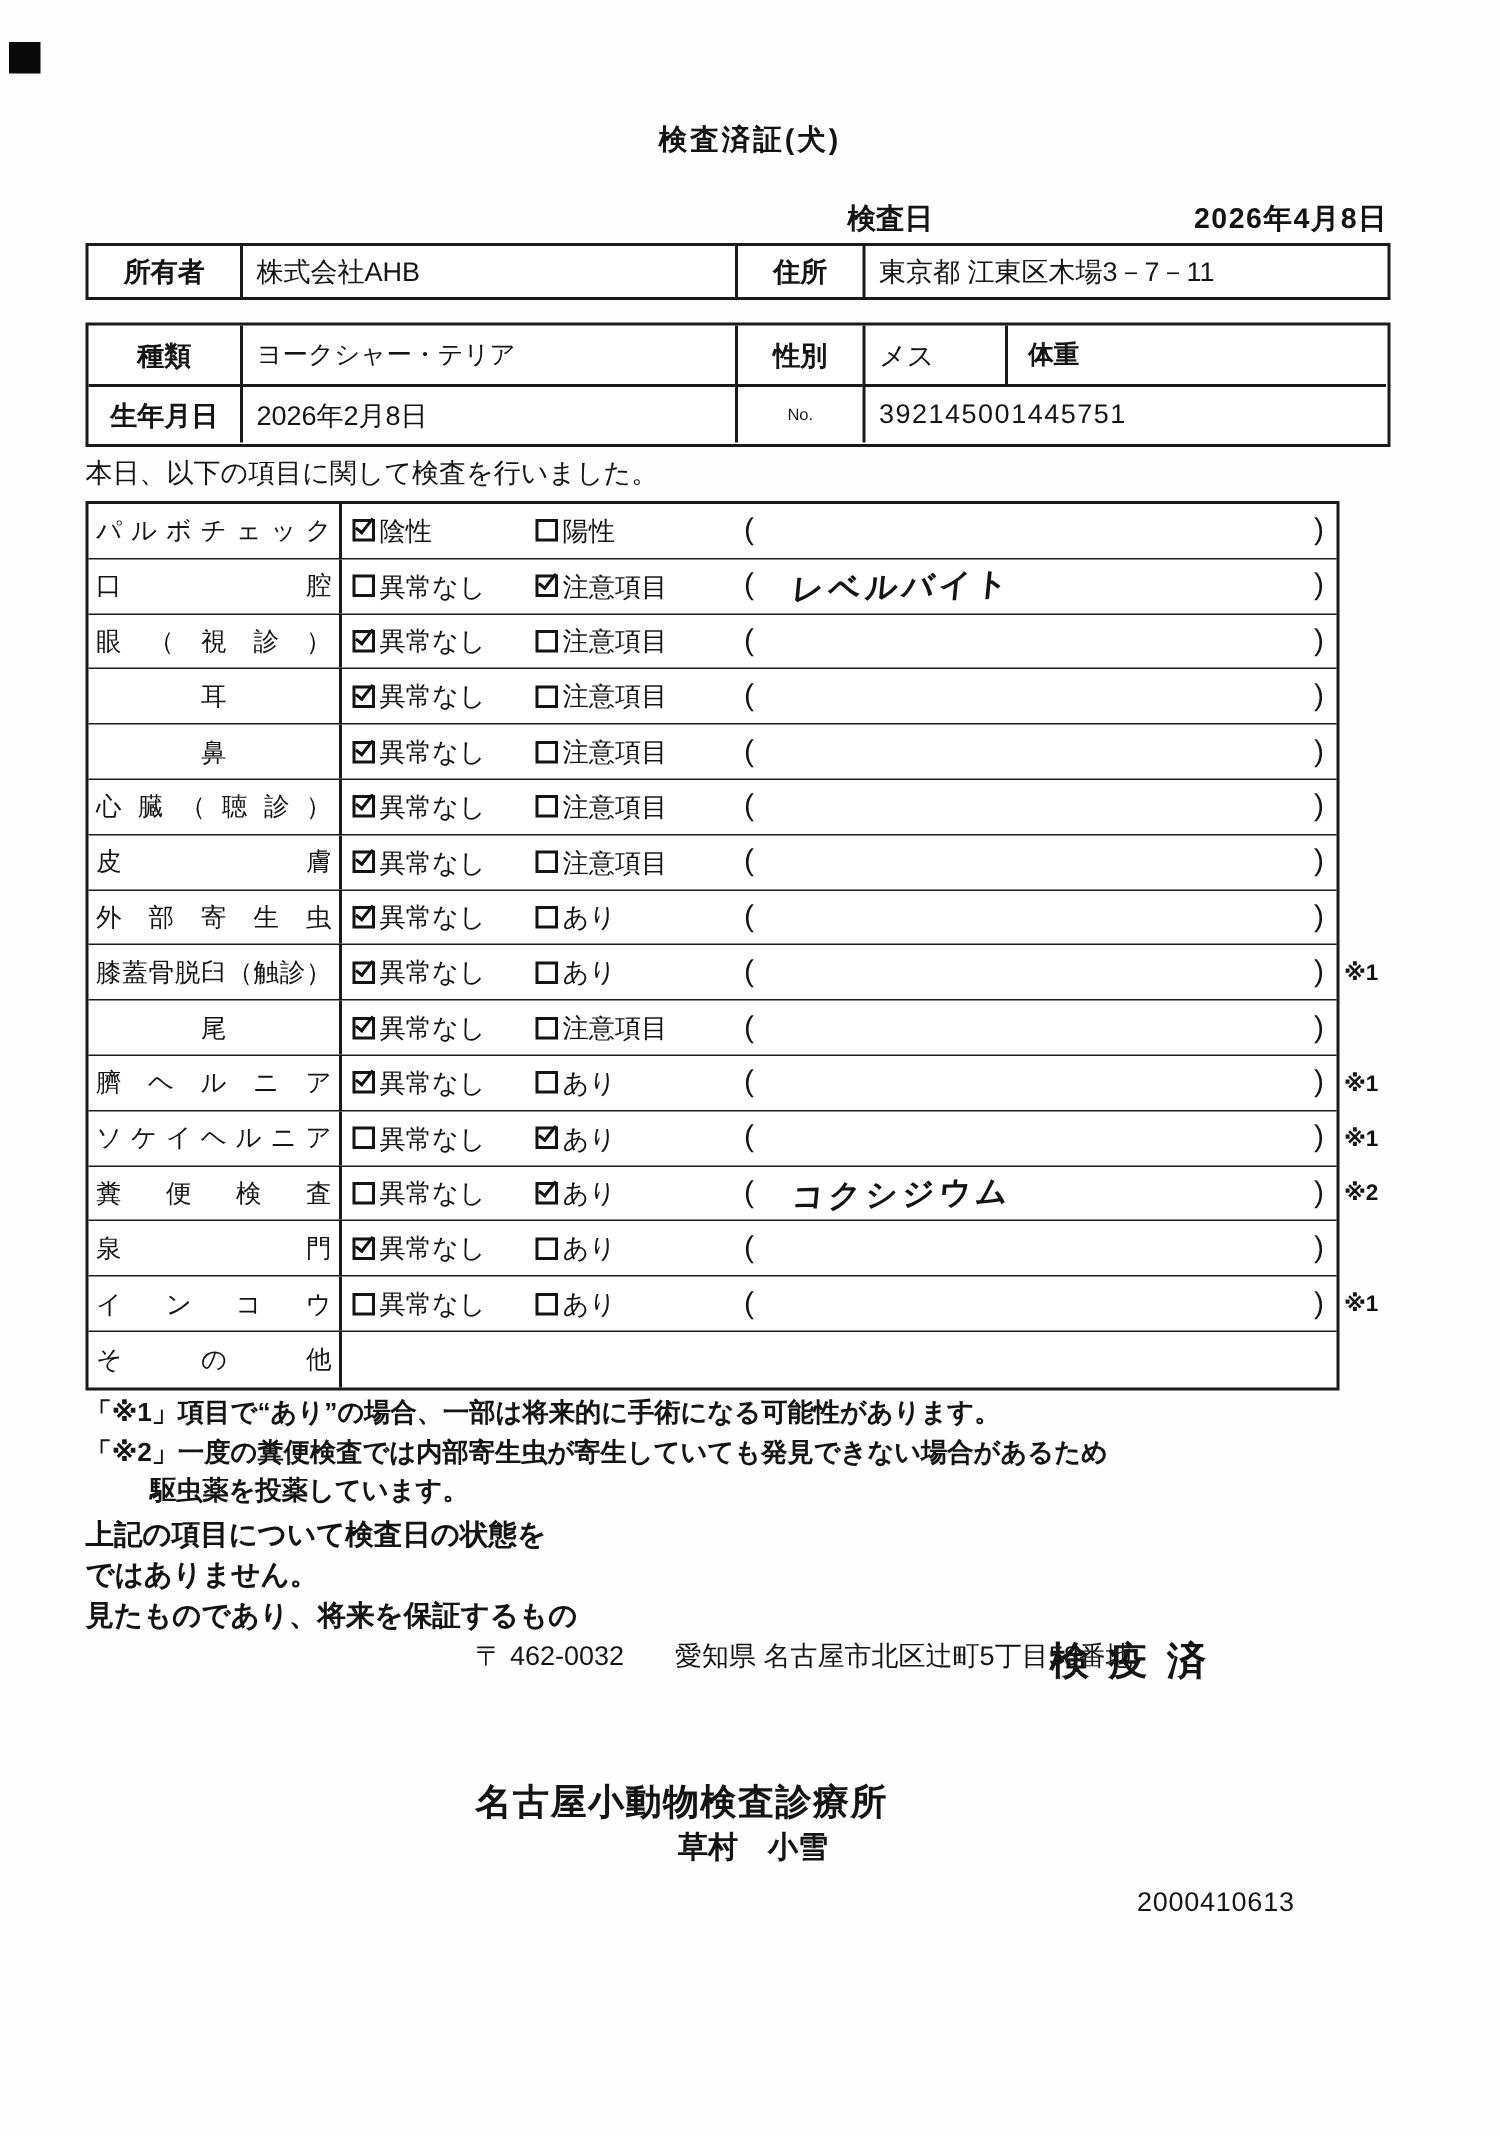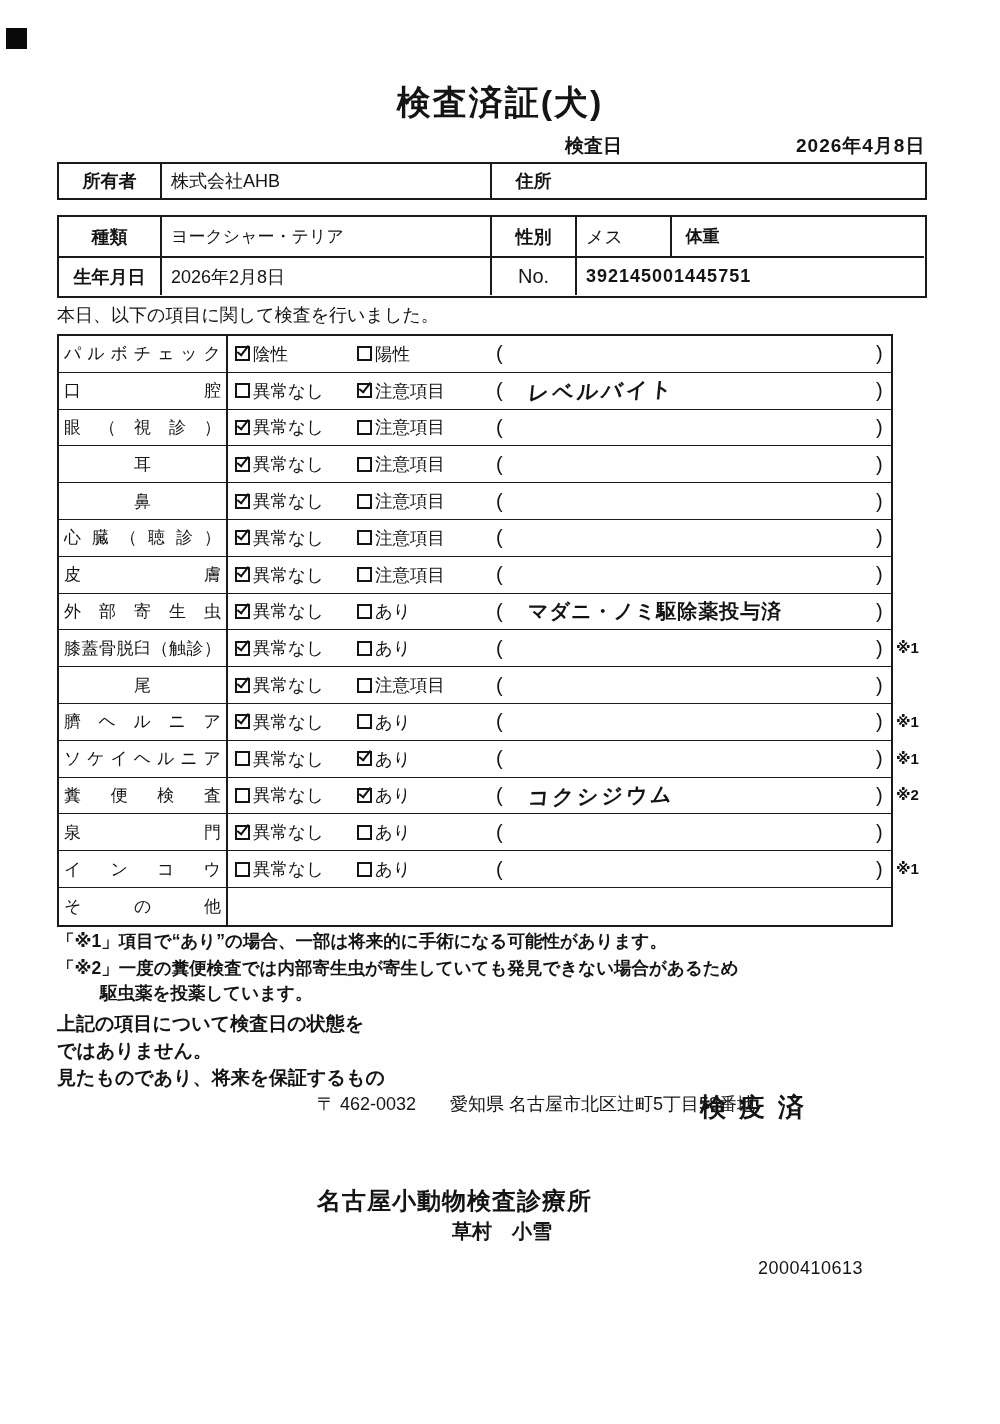--- a/index.html
+++ b/index.html
@@ -7,21 +7,21 @@
   .page {
     position:relative; width:1000px; height:1424px; margin:0 auto;
     background:#fefefe; color:#141414; overflow:hidden;
     font-family:"Liberation Sans","DejaVu Sans",sans-serif;
   }
   .abs { position:absolute; white-space:nowrap; }
 
   .scan-mark { position:absolute; left:6px; top:28px; width:21px; height:21px; background:#0a0a0a; }
 
   .title { position:absolute; left:0; top:80px; width:100%; text-align:center;
-           font-size:34px; font-weight:700; letter-spacing:2px; }
+           font-size:19px; font-weight:700; letter-spacing:2px; }
 
   .exam-date-label { left:565px; top:133px; font-size:19px; font-weight:600; }
   .exam-date-value { left:796px; top:133px; font-size:19px; font-weight:600; letter-spacing:1px; }
 
   .box-table { position:absolute; left:57px; width:870px; border:2.5px solid #1a1a1a; background:#fff; }
   .owner-table { top:162px; height:38px; }
   .pet-table   { top:215px; height:83px; }
   .cell { position:absolute; display:flex; align-items:center; font-size:18px; font-weight:500; overflow:hidden; white-space:nowrap; }
   .cell.lab { justify-content:center; font-weight:600; }
   .cell.val { padding-left:9px; }
@@ -39,22 +39,22 @@
   .pt-r2 { top:39px; height:39px; }
   .c-breed-label { left:0; width:101px; }
   .c-breed-value { left:101px; width:330px; font-size:17px; }
   .c-sex-label   { left:431px; width:85px; }
   .c-sex-value   { left:516px; width:95px; }
   .c-weight-label{ left:611px; width:63px; font-size:17px; }
   .c-weight-value{ left:674px; width:191px; justify-content:flex-end; padding-right:14px; }
   .c-weight-value .unit { margin-left:18px; }
   .c-birth-label { left:0; width:101px; }
   .c-birth-value { left:101px; width:330px; }
-  .c-no-label    { left:431px; width:85px; justify-content:center; font-size:20px; font-weight:500; }
-  .c-no-value    { left:516px; width:349px; letter-spacing:1px;font-weight:bold; }
+  .c-no-label    { left:431px; width:85px; justify-content:center; font-size:11px; font-weight:500; }
+  .c-no-value    { left:516px; width:349px; letter-spacing:1px; }
 
   .intro { left:57px; top:303px; font-size:18px; font-weight:400; }
 
   
   .exam-table { position:absolute; left:57px; top:334px; width:836px; border:2.5px solid #1a1a1a; background:#fff; }
   .exam-row { position:relative; display:flex; height:36.8px; border-bottom:1.8px solid #1a1a1a; }
   .exam-row:last-child { border-bottom:none; }
   .exam-label-cell { width:169px; border-right:2px solid #1a1a1a; display:flex; align-items:center; padding:10px 5px; }
   .exam-label { width:100%; font-size:17px; font-weight:500; text-align:justify; text-align-last:justify; }
   .exam-label.center { text-align:center; text-align-last:center; }
@@ -98,20 +98,21 @@
 
   <h1 class="title">検査済証(犬)</h1>
 
   <span class="abs exam-date-label">検査日</span>
   <span class="abs exam-date-value">2026年4月8日</span>
 
   <div class="box-table owner-table">
     <div class="cell lab c-owner-label">所有者</div>
     <div class="cell val bl c-owner-value">株式会社AHB</div>
     <div class="cell lab bl c-addr-label">住所</div>
+    <div class="cell val bl c-addr-value">東京都 江東区木場3－7－11</div>
   </div>
 
   <div class="box-table pet-table">
     <div class="cell lab pt-r1 c-breed-label">種類</div>
     <div class="cell val bl pt-r1 c-breed-value">ヨークシャー・テリア</div>
     <div class="cell lab bl pt-r1 c-sex-label">性別</div>
     <div class="cell val bl pt-r1 c-sex-value">メス</div>
     <div class="cell lab bl pt-r1 c-weight-label">体重</div>
     <div class="cell lab bt pt-r2 c-birth-label">生年月日</div>
     <div class="cell val bl bt pt-r2 c-birth-value">2026年2月8日</div>
@@ -278,21 +279,20 @@
         <span class="cbox">
               <span class="tick"></span>
             </span>
         <span class="opt-label">異常なし</span>
       </span>
       <span class="opt opt2">
         <span class="cbox"></span>
         <span class="opt-label">あり</span>
       </span>
       <span class="paren open">(</span>
-      <span class="paren-content print">マダニ・ノミ駆除薬投与済</span>
       <span class="paren close">)</span>
 
     </div>
   </div>
       <div class="exam-row">
     <div class="exam-label-cell">
       <div class="exam-label">膝蓋骨脱臼（触診）</div>
     </div>
     <div class="exam-content">
       <span class="opt opt1 checked">

